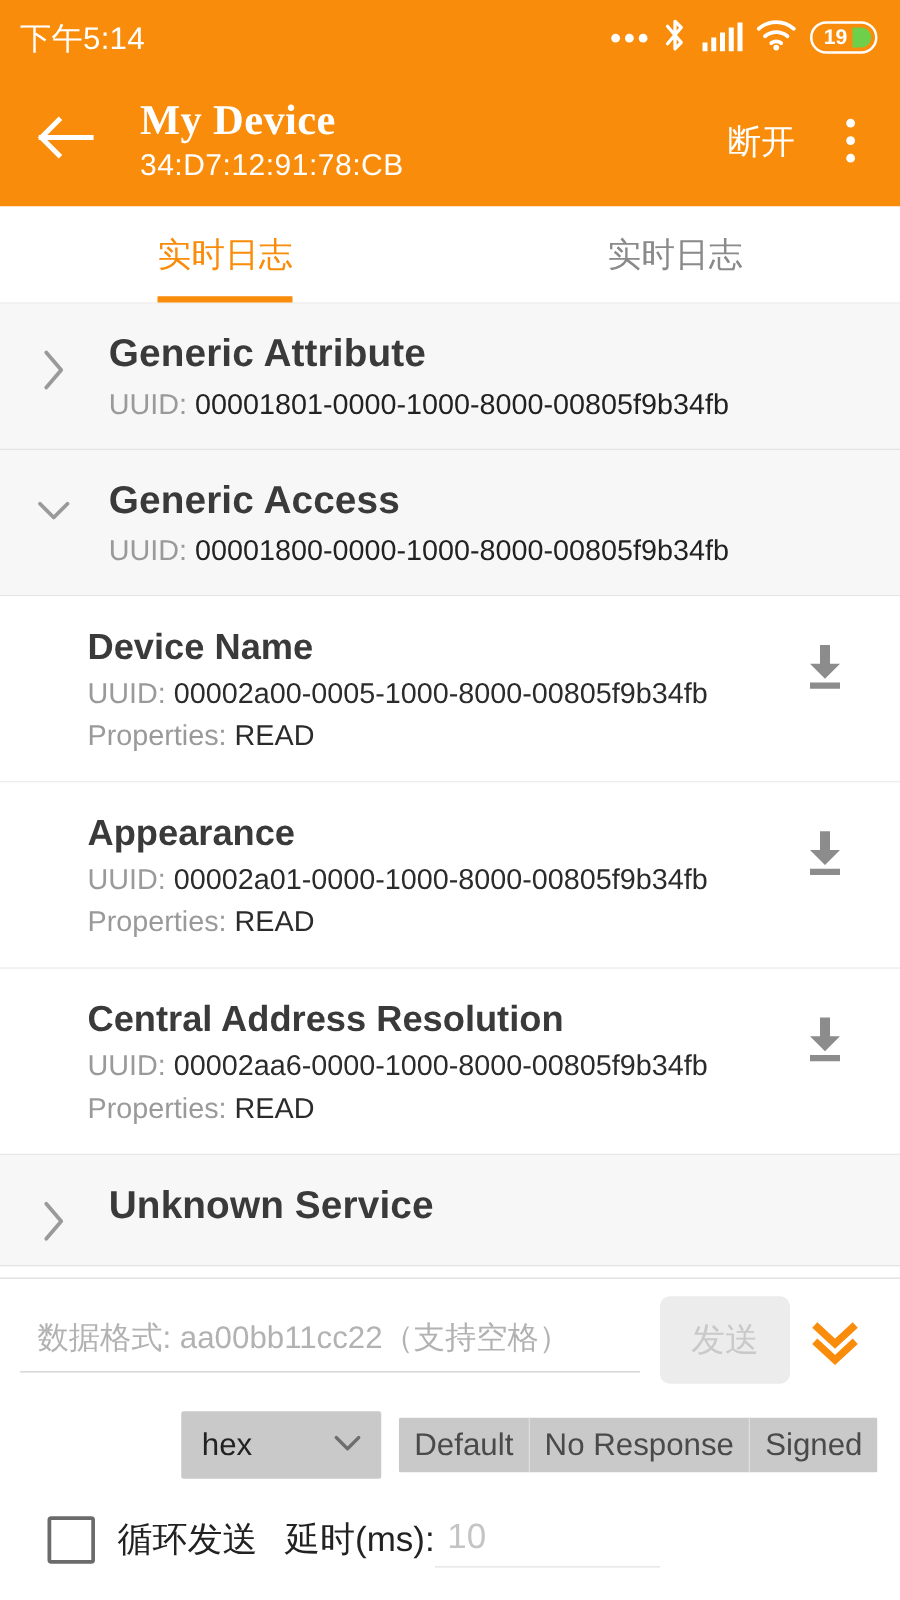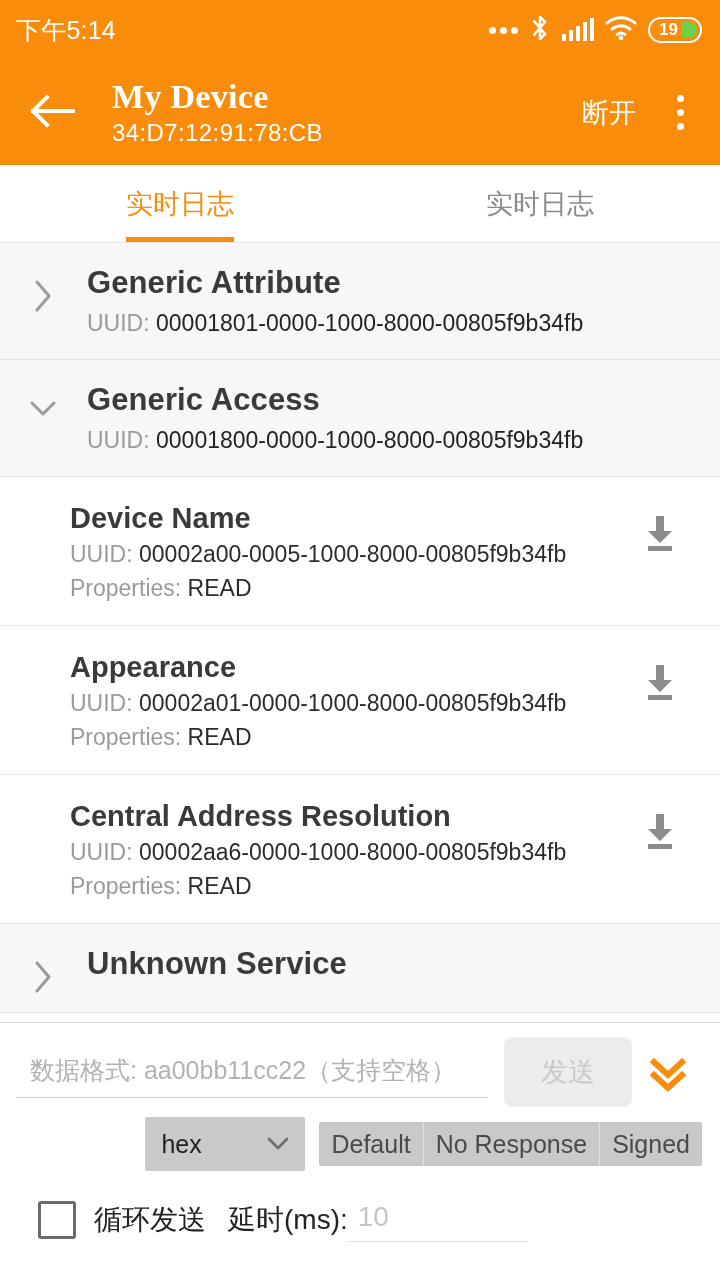--- a/index.html
+++ b/index.html
@@ -82,26 +82,26 @@
     border-top:1px solid #dcdcdc; padding:14px 16px 0 16px; height:258px;
   }
   .send-row { display:flex; align-items:center; gap:0; }
   .data-input {
     flex:1 1 auto; border:none; border-bottom:1px solid #cfcfcf; background:transparent;
     font-family:inherit; font-size:25px; color:#111; padding:10px 4px 12px 14px; outline:none;
     margin-right:16px;
   }
   .data-input::placeholder { color:#b2b2b2; }
   .send-btn {
-    width:128px; height:70px; background:#ECECEC; color:#c9c9c9; border:none; border-radius:8px;
+    width:104px; height:70px; background:#ECECEC; color:#c9c9c9; border:none; border-radius:8px;
     font-family:inherit; font-size:27px; cursor:default;
   }
   .expand-icon { width:72px; display:flex; align-items:center; justify-content:center; }
 
-  .opts-row { display:flex; align-items:center; justify-content:flex-end; margin-top:10px; padding-right:2px; }
+  .opts-row { display:flex; align-items:center; justify-content:flex-end; margin-top:22px; padding-right:2px; }
   .fmt-select {
     width:160px; height:54px; background:#C9C9C9; border:none; border-radius:2px;
     display:flex; align-items:center; justify-content:space-between; padding:0 14px 0 16px;
     font-size:25px; color:#222; margin-right:14px;
   }
   .seg { display:flex; height:44px; border-radius:2px; overflow:hidden; }
   .seg .s {
     background:#C9C9C9; color:#4a4a4a; font-size:25px;
     display:flex; align-items:center; padding:0 12px; border-right:1px solid #dedede;
   }

